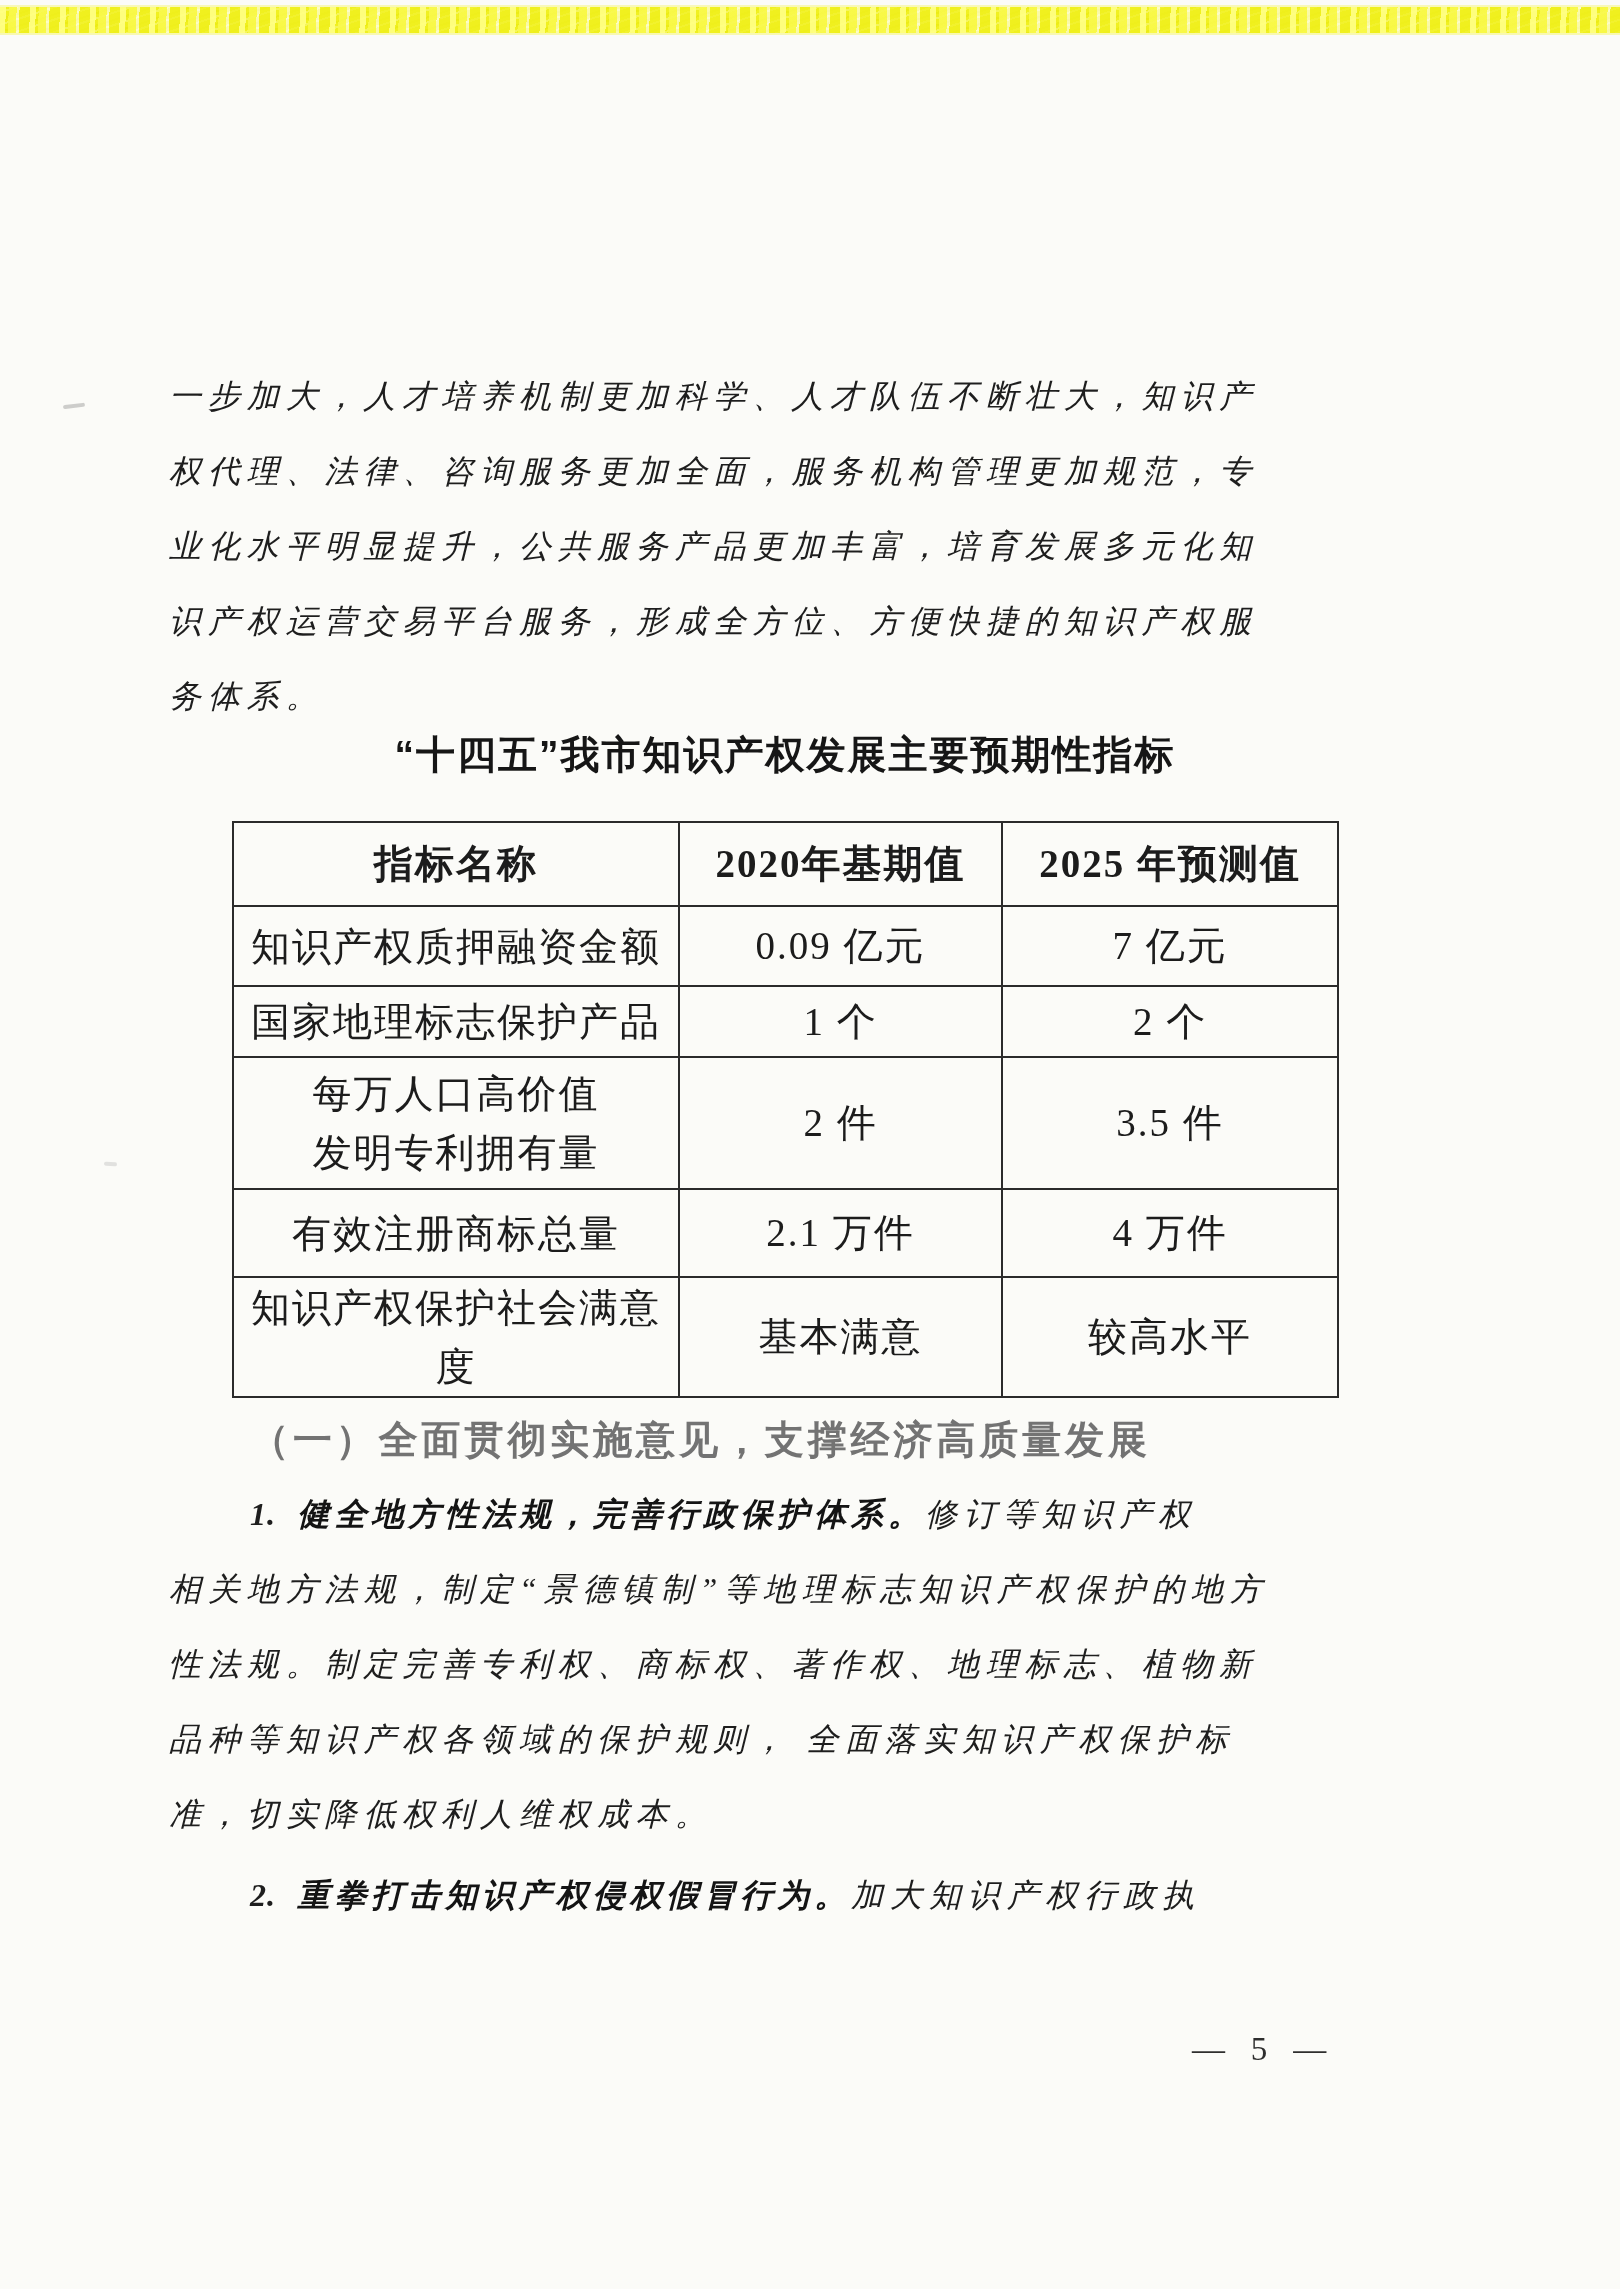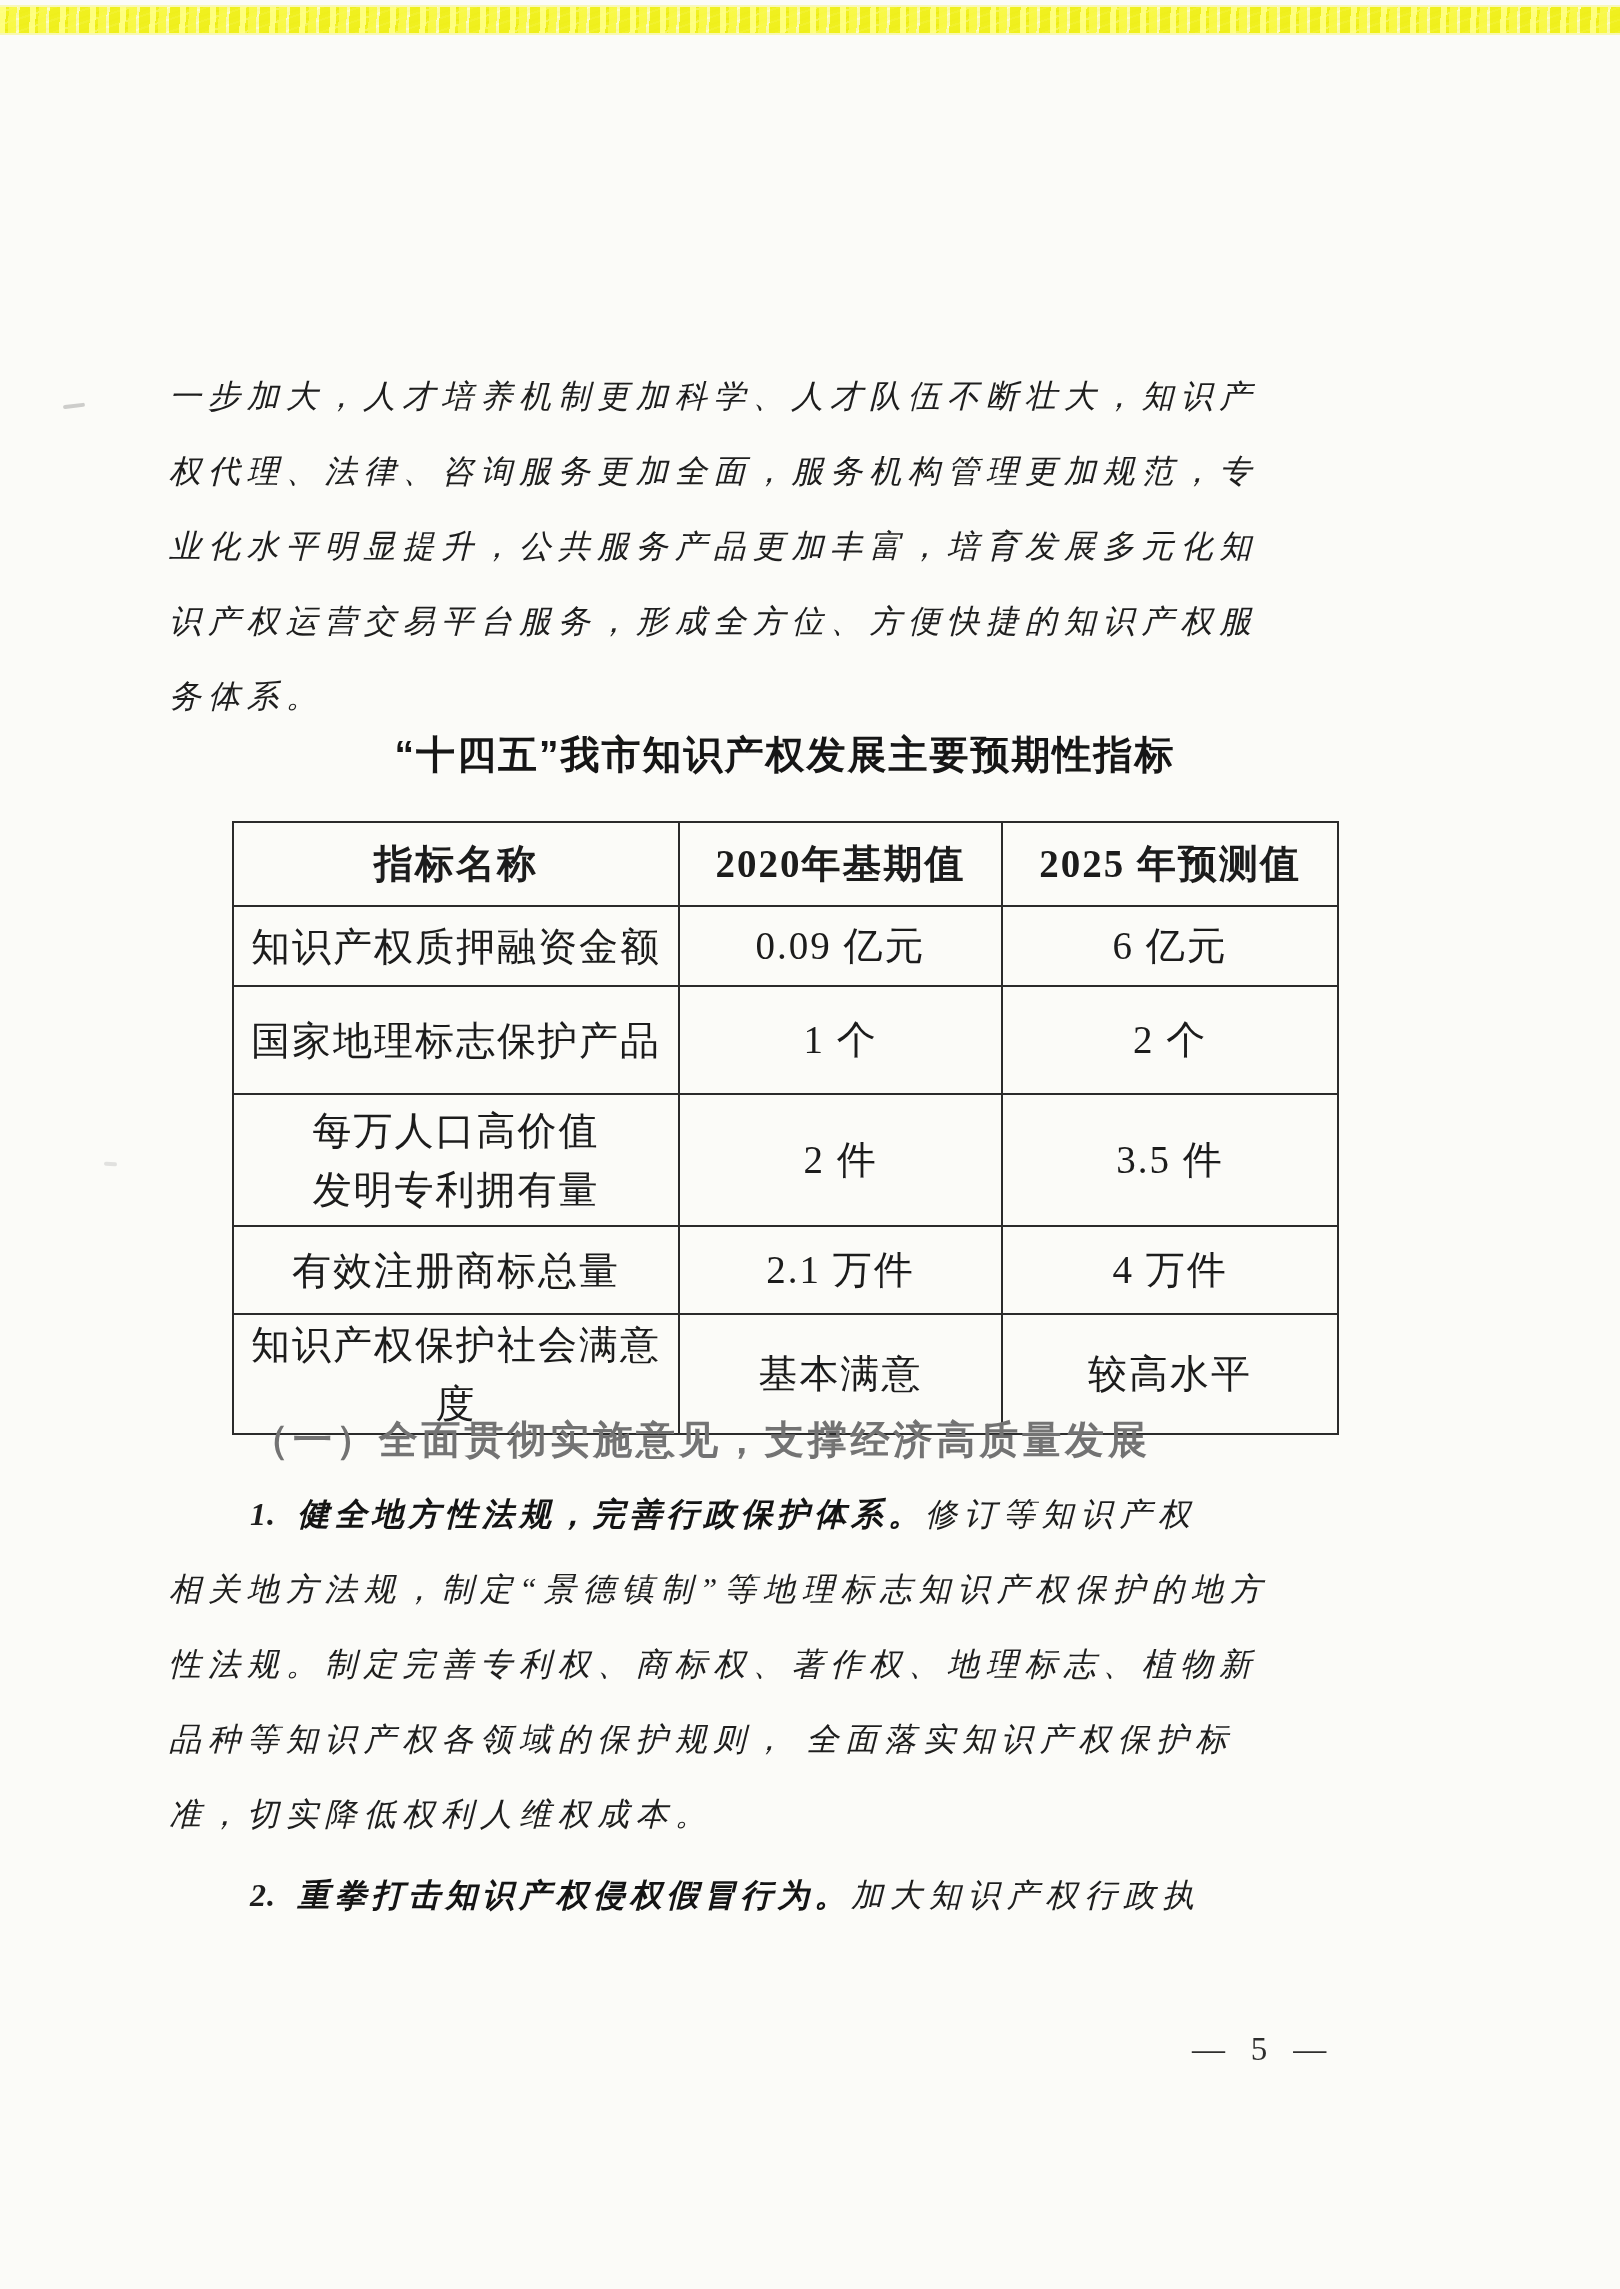--- a/index.html
+++ b/index.html
@@ -59,21 +59,21 @@
     text-align:center;vertical-align:middle;
     font-size:39px;letter-spacing:2px;color:#1c1c1c;
     padding:0 5.9px;
   }
   table.indicators th{font-weight:600;}
   table.indicators .c1{width:446px;}
   table.indicators .c2{width:323px;}
   table.indicators .c3{width:336px;}
   tr.h-row{height:84px;}
   tr.r1{height:80px;}
-  tr.r2{height:108px;}
+  tr.r2{height:71px;}
   tr.r3{height:132px;}
   tr.r4{height:88px;}
   tr.r5{height:88px;}
   td.name-cell{white-space:pre-line;line-height:59px;}
 
   .section{position:absolute;left:169px;top:1402px;width:1304px;}
   .sec-heading{
     font-family:"Liberation Sans","DejaVu Sans",sans-serif;
     font-weight:700;font-size:40px;letter-spacing:3.9px;
     line-height:75px;padding-left:81px;white-space:nowrap;color:#141414;
@@ -123,21 +123,21 @@
       <tr class="h-row">
         <th>指标名称</th>
         <th>2020年基期值</th>
         <th>2025 年预测值</th>
       </tr>
     </thead>
     <tbody>
       <tr class="r1">
         <td class="name-cell">知识产权质押融资金额</td>
         <td>0.09 亿元</td>
-        <td>6 亿元</td>
+        <td>7 亿元</td>
       </tr>
       <tr class="r2">
         <td class="name-cell">国家地理标志保护产品</td>
         <td>1 个</td>
         <td>2 个</td>
       </tr>
       <tr class="r3">
         <td class="name-cell">每万人口高价值
 发明专利拥有量</td>
         <td>2 件</td>

